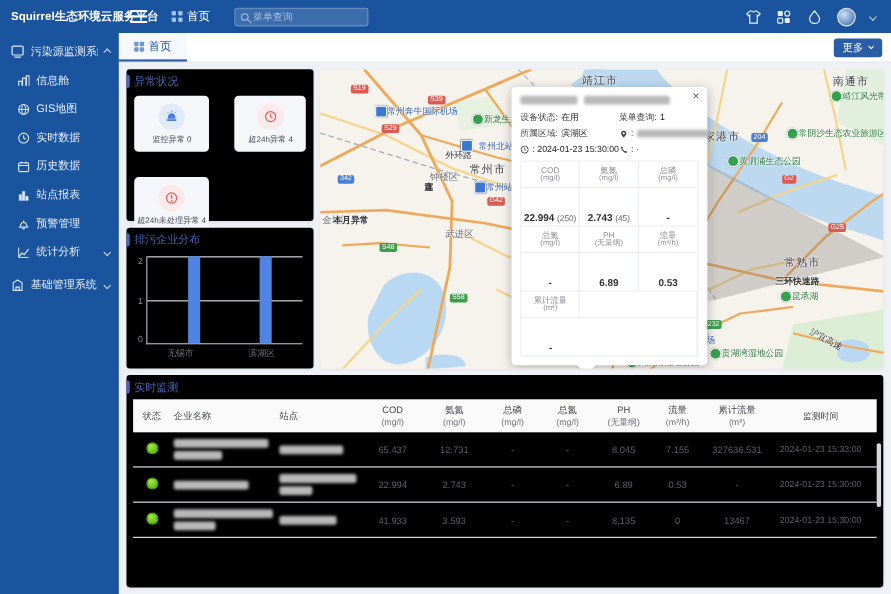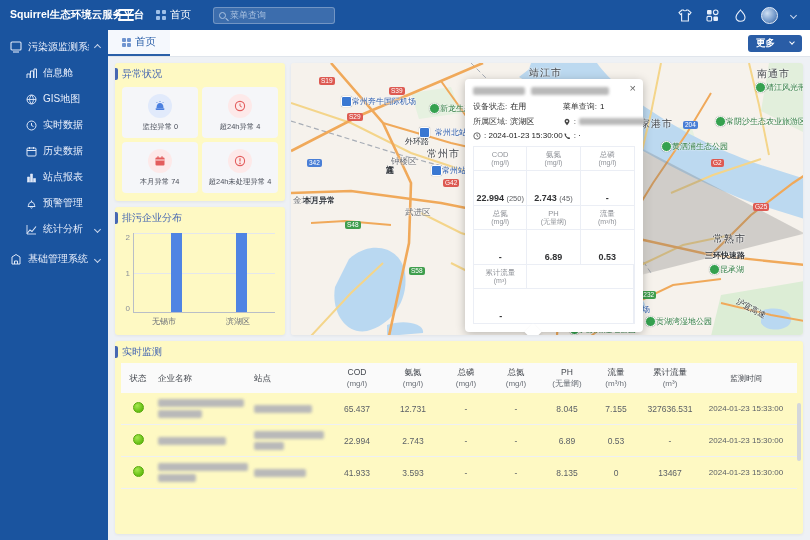--- a/index.html
+++ b/index.html
@@ -21,43 +21,43 @@
   .searchbox input::placeholder { color:#a9c1e0; }
   .top-right { margin-left:auto; display:flex; align-items:center; gap:13px; padding-right:14px; }
   .tico { width:15px; height:15px; display:flex; align-items:center; justify-content:center; cursor:pointer; }
   .avatar { width:17px; height:17px; border-radius:50%; background:radial-gradient(circle at 35% 35%, #cfe0f4, #6f96c8 60%, #31568c); border:1.5px solid #e6eefa; }
   .chev { display:inline-block; width:5px; height:5px; border-right:1.3px solid #c9d6ec; border-bottom:1.3px solid #c9d6ec; transform:rotate(45deg); }
   .chev.up { transform:rotate(-135deg); }
 
   
   .sidebar { position:absolute; left:0; top:30px; width:108px; height:510px; background:#1a549f; z-index:20; padding-top:4px; }
   .side-item { display:flex; align-items:center; height:26px; padding:0 8px 0 10px; color:#e8eefb; font-size:10px; cursor:pointer; gap:6px; white-space:nowrap; }
-  .side-item.sub { padding-left:26px; }
+  .side-item.sub { padding-left:16px; }
   .side-item .lbl { flex:1; overflow:hidden; }
   .side-item svg { flex:none; }
 
   
   .main { position:absolute; left:108px; top:30px; width:702px; height:510px; background:#eef1f5; display:flex; flex-direction:column; }
   .tabbar { height:27px; background:#fff; border-bottom:1px solid #e0e5ec; display:flex; align-items:center; flex:none; }
   .tab { height:100%; display:flex; align-items:center; gap:4px; padding:0 14px; font-size:10.5px; color:#2a5fa8; border-bottom:2px solid #2a5fa8; background:#f5f8fd; }
   .tab .home-ico { width:9px; height:9px; display:grid; grid-template-columns:1fr 1fr; gap:1px; }
   .tab .home-ico i { background:#6f94cf; border-radius:1px; }
-  .more-btn { margin-left:auto; margin-right:8px; background:#2a5da6; color:#fff; font-size:9.5px; height:17px; display:flex; align-items:center; gap:15px; padding:0 8px; border-radius:3px; cursor:pointer;font-weight:bold; }
+  .more-btn { margin-left:auto; margin-right:8px; background:#2a5da6; color:#fff; font-size:9.5px; height:17px; display:flex; align-items:center; gap:5px; padding:0 8px; border-radius:3px; cursor:pointer; }
   .more-btn .chev { border-color:#fff; width:4px; height:4px; margin-top:-2px; }
 
   .content { flex:1; padding:6px 7px; display:flex; flex-direction:column; gap:6px; overflow:hidden; }
   .toprow { display:flex; gap:6px; height:272px; flex:none; }
   .leftcol { width:170px; flex:none; display:flex; flex-direction:column; gap:6px; }
-  .card { background:#fef9c3; border-radius:3px; box-shadow:0 1px 3px rgba(0,0,0,.06); }
+  .card { background:#000000; border-radius:3px; box-shadow:0 1px 3px rgba(0,0,0,.06); }
   .panel-title { display:flex; align-items:center; font-size:10px; color:#4667b2; height:22px; padding-left:7px; position:relative; }
   .panel-title:before { content:""; position:absolute; left:0; top:5px; width:3px; height:12px; background:#4667b2; border-radius:0 2px 2px 0; }
 
   
   .abn { height:138px; padding-bottom:4px; }
-  .abn-grid { display:grid; grid-template-columns:1fr 1fr; gap:4px; padding:2px 7px; }
+  .abn-grid { display:grid; grid-template-columns:1fr 1fr; gap:23px; padding:2px 7px; }
   .stat-card { background:#f5f6f9; border-radius:4px; height:51px; display:flex; flex-direction:column; align-items:center; justify-content:center; gap:3px; cursor:pointer; }
   .stat-ico { width:24px; height:24px; border-radius:50%; display:flex; align-items:center; justify-content:center; }
   .stat-ico.blue { background:#e1eafb; }
   .stat-ico.red { background:#fde9e9; }
   .stat-lbl { font-size:8px; color:#4a4f5a; white-space:nowrap; transform:scale(.92); }
 
   
   .dist { height:128px; }
   .chart-wrap { display:flex; padding:4px 10px 0 6px; height:96px; }
   .yaxis { width:12px; display:flex; flex-direction:column; justify-content:space-between; align-items:flex-end; font-size:8px; color:#8a8f99; padding:0 3px 12px 0; }
@@ -284,30 +284,20 @@
                   <svg class="mini" width="12" height="12" viewBox="0 0 12 12">
                       <circle cx="6" cy="6" r="4.6" fill="none" stroke="#e35d5d" stroke-width="1.1"></circle>
                       <path d="M6 3.5 L6 6 L7.8 7" fill="none" stroke="#e35d5d" stroke-width="1"></path>
                     </svg>
                 </span>
                 <span class="stat-lbl"><span>超24h异常</span> <span>4</span></span>
               </div>
               <div class="stat-card">
                 <span class="stat-ico red">
                   <svg class="mini" width="12" height="12" viewBox="0 0 12 12">
-                      <rect x="1.5" y="2.5" width="9" height="8" rx="1" fill="#e35d5d"></rect>
-                      <path d="M4 1.2 L4 3 M8 1.2 L8 3" stroke="#e35d5d" stroke-width="1.2"></path>
-                      <path d="M1.5 5 L10.5 5" stroke="#fde9e9" stroke-width="1"></path>
-                    </svg>
-                </span>
-                <span class="stat-lbl"><span>本月异常</span> <span>74</span></span>
-              </div>
-              <div class="stat-card">
-                <span class="stat-ico red">
-                  <svg class="mini" width="12" height="12" viewBox="0 0 12 12">
                       <circle cx="6" cy="6" r="4.6" fill="none" stroke="#e35d5d" stroke-width="1.1"></circle>
                       <path d="M6 3.2 L6 6.6" stroke="#e35d5d" stroke-width="1.2"></path>
                       <circle cx="6" cy="8.4" r=".8" fill="#e35d5d"></circle>
                     </svg>
                 </span>
                 <span class="stat-lbl"><span>超24h未处理异常</span> <span>4</span></span>
               </div>
             </div>
           </div>
 

